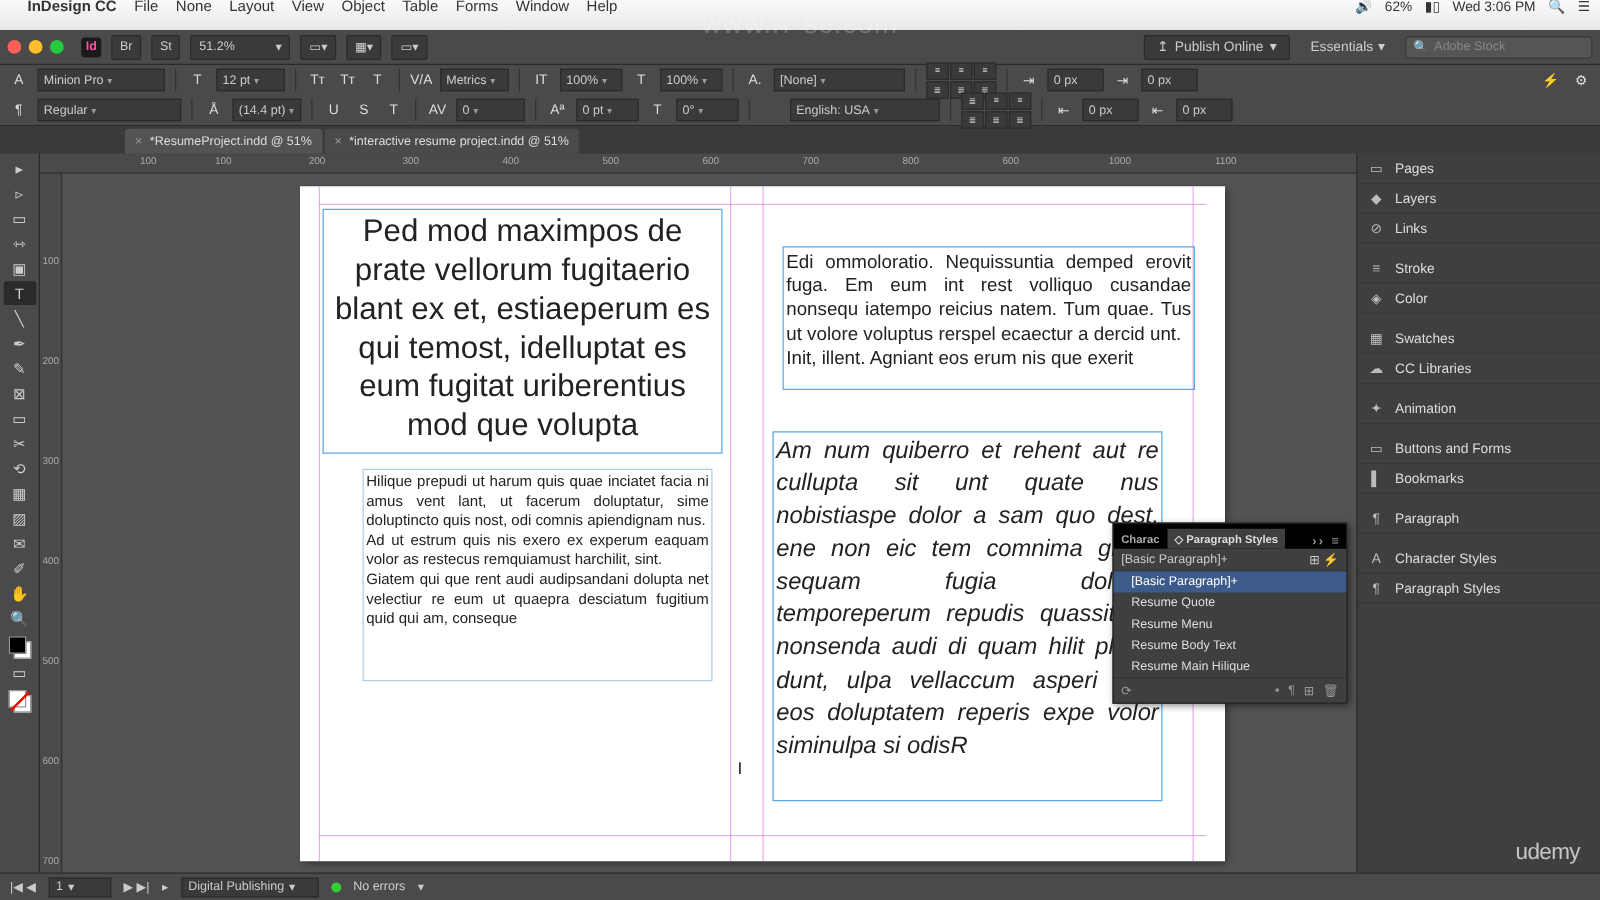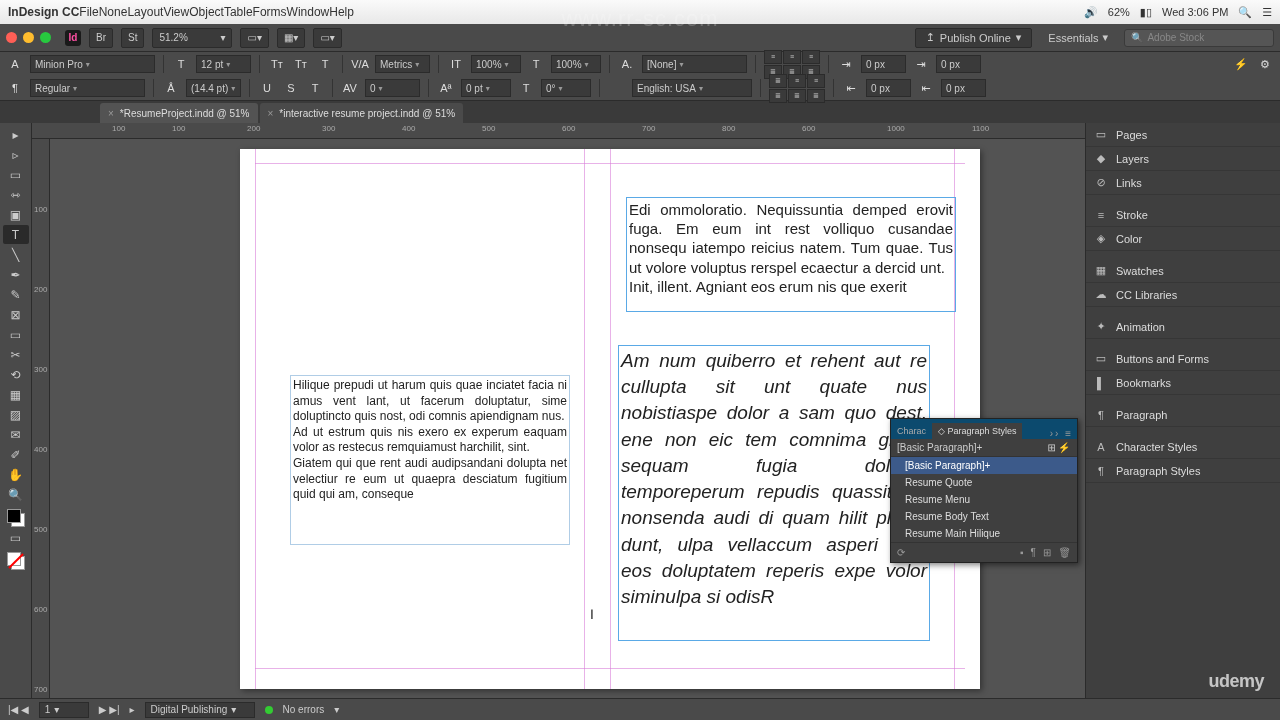--- a/index.html
+++ b/index.html
@@ -1,19 +1,19 @@
 <!DOCTYPE html>
 <html><head>
 <meta charset="utf-8">
 <style>
 * { margin: 0; padding: 0; box-sizing: border-box; font-family: "Helvetica Neue", Arial, sans-serif; }
 body { width: 1280px; height: 720px; background: #535353; overflow: hidden; position: relative; font-size: 11px; color: #ccc; }
 
 
-.menubar { height: 20px; background: linear-gradient(#fafafa,#e8e8e8); display: flex; align-items: center; padding: 12px 8px; color: #333; font-size: 12px; }
+.menubar { height: 20px; background: linear-gradient(#fafafa,#e8e8e8); display: flex; align-items: flex-end; padding: 12px 8px; color: #333; font-size: 12px; gap: 14px; }
 .menubar .apple { font-size: 14px; }
 .menubar .bold { font-weight: 600; }
 .menubar .right { margin-left: auto; display: flex; gap: 10px; align-items: center; font-size: 11px; }
 .menubar .right span { color: #333; }
 
 
 .app-row { height: 28px; background: #4a4a4a; display: flex; align-items: center; padding: 0 6px; gap: 8px; border-bottom: 1px solid #2b2b2b; }
 .traffic { display: flex; gap: 6px; margin-right: 6px; }
 .traffic span { width: 11px; height: 11px; border-radius: 50%; display: inline-block; }
 .tr-red { background: #ff5f56; } .tr-yel { background: #ffbd2e; } .tr-grn { background: #27c93f; }
@@ -70,38 +70,38 @@
 .cursor { position: absolute; font-size: 13px; color: #222; }
 
 
 .right-strip { width: 195px; background: #3f3f3f; border-left: 1px solid #2b2b2b; display: flex; flex-direction: column; }
 .r-item { height: 24px; display: flex; align-items: center; padding: 0 8px; gap: 8px; color: #ddd; font-size: 11px; border-bottom: 1px solid #363636; }
 .r-item .ico { width: 14px; text-align: center; font-size: 11px; color: #bbb; }
 .r-gap { height: 8px; }
 
 
 .float-panel { position: absolute; left: 890px; top: 418px; width: 188px; background: #3f3f3f; border: 1px solid #222; box-shadow: 2px 2px 6px rgba(0,0,0,0.5); }
-.fp-tabs { height: 20px; display: flex; background: #0c4a6e; font-size: 9px; align-items: flex-end; }
+.fp-tabs { height: 20px; display: flex; background: #000000; font-size: 9px; align-items: flex-end; font-weight: bold; }
 .fp-tab { padding: 3px 6px; color: #aaa; }
 .fp-tab.active { background: #3f3f3f; color: #ddd; }
 .fp-ops { margin-left: auto; padding: 0 4px; color: #999; letter-spacing: 2px; font-size: 10px; }
 .fp-header { height: 18px; display: flex; align-items: center; padding: 0 6px; font-size: 10px; color: #ccc; border-bottom: 1px solid #333; justify-content: space-between; }
 .fp-list { }
 .fp-row { height: 17px; padding: 0 14px; display: flex; align-items: center; font-size: 10px; color: #ddd; }
 .fp-row.sel { background: #3c5a8a; color: white; }
 .fp-foot { height: 20px; border-top: 1px solid #333; display: flex; align-items: center; padding: 0 6px; gap: 8px; font-size: 10px; color: #999; justify-content: space-between; }
 .fp-foot .ricons { display:flex; gap:7px; }
 
 
 .status-bar { height: 22px; background: #4a4a4a; border-top: 1px solid #2b2b2b; display: flex; align-items: center; padding: 0 8px; gap: 10px; font-size: 10px; color: #ccc; position: absolute; bottom: 0; left: 0; right: 0; }
 .sb-dd { height: 16px; background: #3a3a3a; border: 1px solid #2b2b2b; padding: 0 5px; display: flex; align-items: center; gap: 4px; }
 .dot-green { width: 8px; height: 8px; background: #3c3; border-radius: 50%; display: inline-block; }
 
 .watermark { position: absolute; top: 6px; left: 50%; transform: translateX(-50%); font-size: 22px; letter-spacing: 1px; color: rgba(255,255,255,0.22); pointer-events: none; font-weight: 300; }
-.udemy { position: absolute; bottom: 28px; right: 16px; color: rgba(255,255,255,0.7); font-size: 18px; font-weight: 700; letter-spacing: -0.5px; }
+.udemy { position: absolute; bottom: 28px; right: 16px; color: rgba(255,255,255,0.7); font-size: 18px; font-weight: 400; letter-spacing: -0.5px; }
 </style>
 </head>
 <body>
 
 <div class="menubar">
   <span class="apple"></span>
   <span class="bold">InDesign CC</span>
   <span>File</span>
   <span>None</span>
   <span>Layout</span>
@@ -139,21 +139,21 @@
   <div class="ctl-btn">▭▾</div>
   <div class="spacer"></div>
   <div class="publish-btn">↥ <span>Publish Online</span> ▾</div>
   <div class="ws-dd"><span>Essentials</span> ▾</div>
   <div class="search-stock">🔍 <span>Adobe Stock</span></div>
 </div>
 
 <div class="control-panel">
   <div class="cp-row">
     <div class="cp-ico">A</div>
-    <div class="cp-dd" style="width:125px">
+    <div class="cp-dd" style="width:102px">
         <span>Minion Pro</span>
         <span class="arr">▾</span>
       </div>
     <div class="cp-sep"></div>
     <div class="cp-ico">T</div>
     <div class="cp-dd" style="width:55px">
         <span>12 pt</span>
         <span class="arr">▾</span>
       </div>
     <div class="cp-sep"></div>
@@ -331,20 +331,21 @@
         <span style="top: 550px;">700</span>
       </div>
     <div class="pasteboard">
       <div class="page">
         <div class="guide-v" style="left:15px"></div>
         <div class="guide-v" style="left:344px"></div>
         <div class="guide-v" style="left:370px"></div>
         <div class="guide-v" style="right:25px"></div>
         <div class="guide-h" style="top:14px"></div>
         <div class="guide-h" style="bottom:20px"></div>
+        <div class="tframe tf1"><span>Ped mod maximpos de prate vellorum fugitaerio blant ex et, estiaeperum es qui temost, idelluptat es eum fugitat uriberen­tius mod que volupta</span></div>
         <div class="tframe tf2" style="white-space:pre-line"><span>Hilique prepudi ut harum quis quae incia­tet facia ni amus vent lant, ut facerum do­luptatur, sime doluptincto quis nost, odi comnis apiendignam nus.
 Ad ut estrum quis nis exero ex experum eaquam volor as restecus remquiamust harchilit, sint.
 Giatem qui que rent audi audipsandani do­lupta net velectiur re eum ut quaepra des­ciatum fugitium quid qui am, conseque</span></div>
         <div class="tframe tf3" style="white-space:pre-line"><span>Edi ommoloratio. Nequissuntia demped erovit fuga. Em eum int rest volliquo cu­sandae nonsequ iatempo reicius natem. Tum quae. Tus ut volore voluptus rerspel ecaectur a dercid unt.
 Init, illent. Agniant eos erum nis que exerit</span></div>
         <div class="tframe tf4"><span>Am num quiberro et rehent aut re cullupta sit unt quate nus nobistiaspe dolor a sam quo dest, ene non eic tem comnima gnissi sequam fu­gia dolupta temporeperum repudis quassitasin nonsen­da audi di quam hilit plique dunt, ulpa vellaccum asperi ides eos doluptatem reperis expe volor siminulpa si odisR</span></div>
         <div class="cursor" style="left:350px;top:458px">Ⅰ</div>
       </div>
     </div>
   </div>

